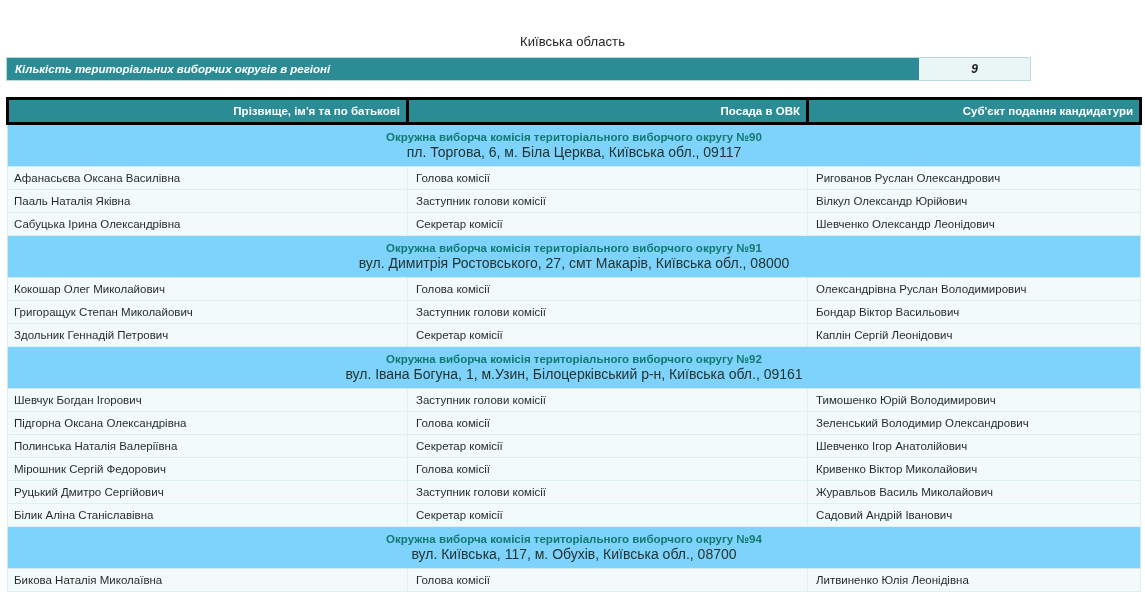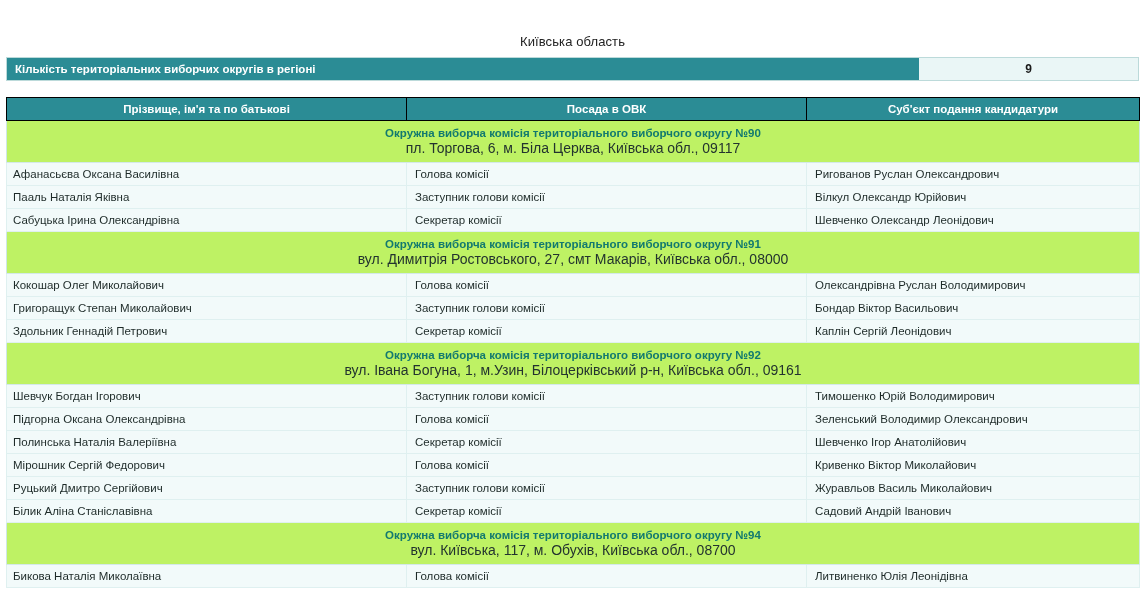--- a/index.html
+++ b/index.html
@@ -23,24 +23,25 @@
     text-align: center;
     font-size: 13px;
     color: #222222;
     padding: 6px 0 8px 0;
     letter-spacing: 0.1px;
     margin-top: 28px;
   }
   
   .summary {
     display: flex;
-    width: 1133px;
+    width: 1025px;
     margin: 0 6px 0 6px;
     border: 1px solid #bcdada;
     box-sizing: border-box;
+    font-style: italic;
   }
   .summary-label {
     background: #2b8c95;
     color: #ffffff;
     font-weight: bold;
     font-size: 11.5px;
     padding: 4px 8px;
     flex: 0 0 912px;
     box-sizing: border-box;
     line-height: 14px;
@@ -69,28 +70,28 @@
   }
   table.okv col.c1 { width: 400px; }
   table.okv col.c2 { width: 400px; }
   table.okv col.c3 { width: 333px; }
 
   table.okv thead th {
     background: #2b8c95;
     color: #ffffff;
     font-size: 11.5px;
     font-weight: bold;
-    text-align: center;
+    text-align: right;
     padding: 4px 6px;
-    border: 1px solid #000000;
+    border: 3px solid #000000;
     line-height: 14px;
   }
 
   tr.district td {
-    background: #bef264;
+    background: #7dd3fc;
     text-align: center;
     padding: 5px 6px 6px 6px;
     border: 1px solid #d4e9e9;
     border-left-color: #cfe6e6;
     border-right-color: #cfe6e6;
   }
   .district-name {
     color: #12796f;
     font-weight: bold;
     font-size: 11.5px;

